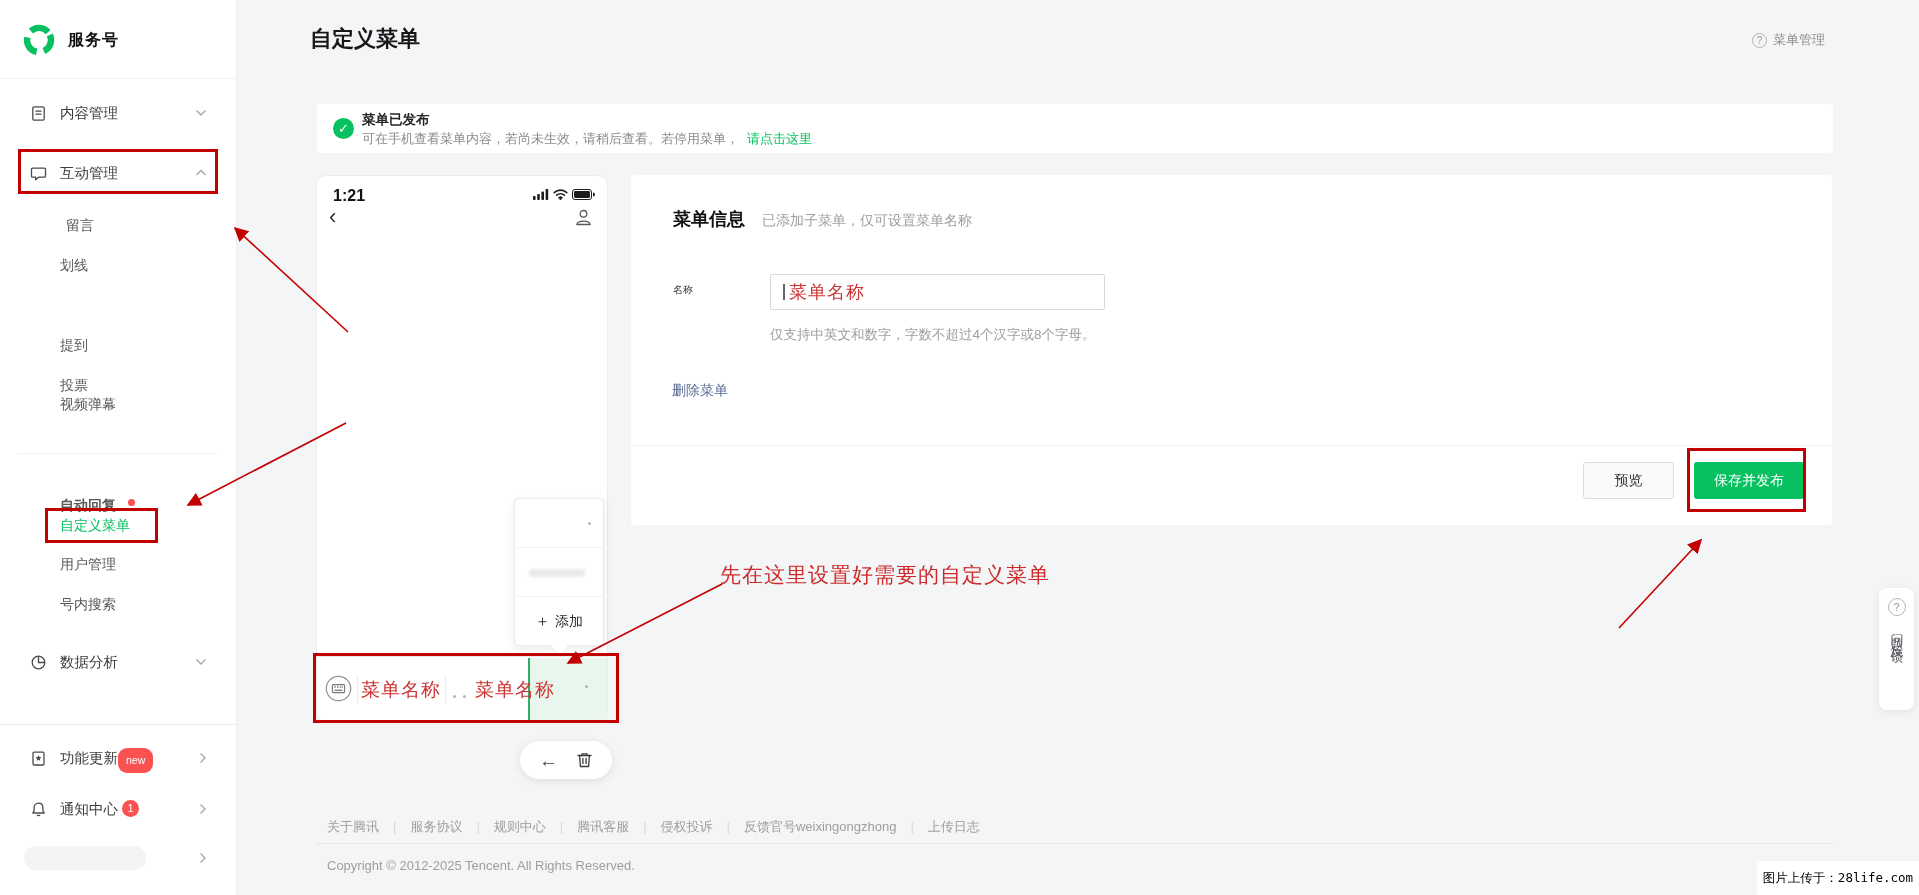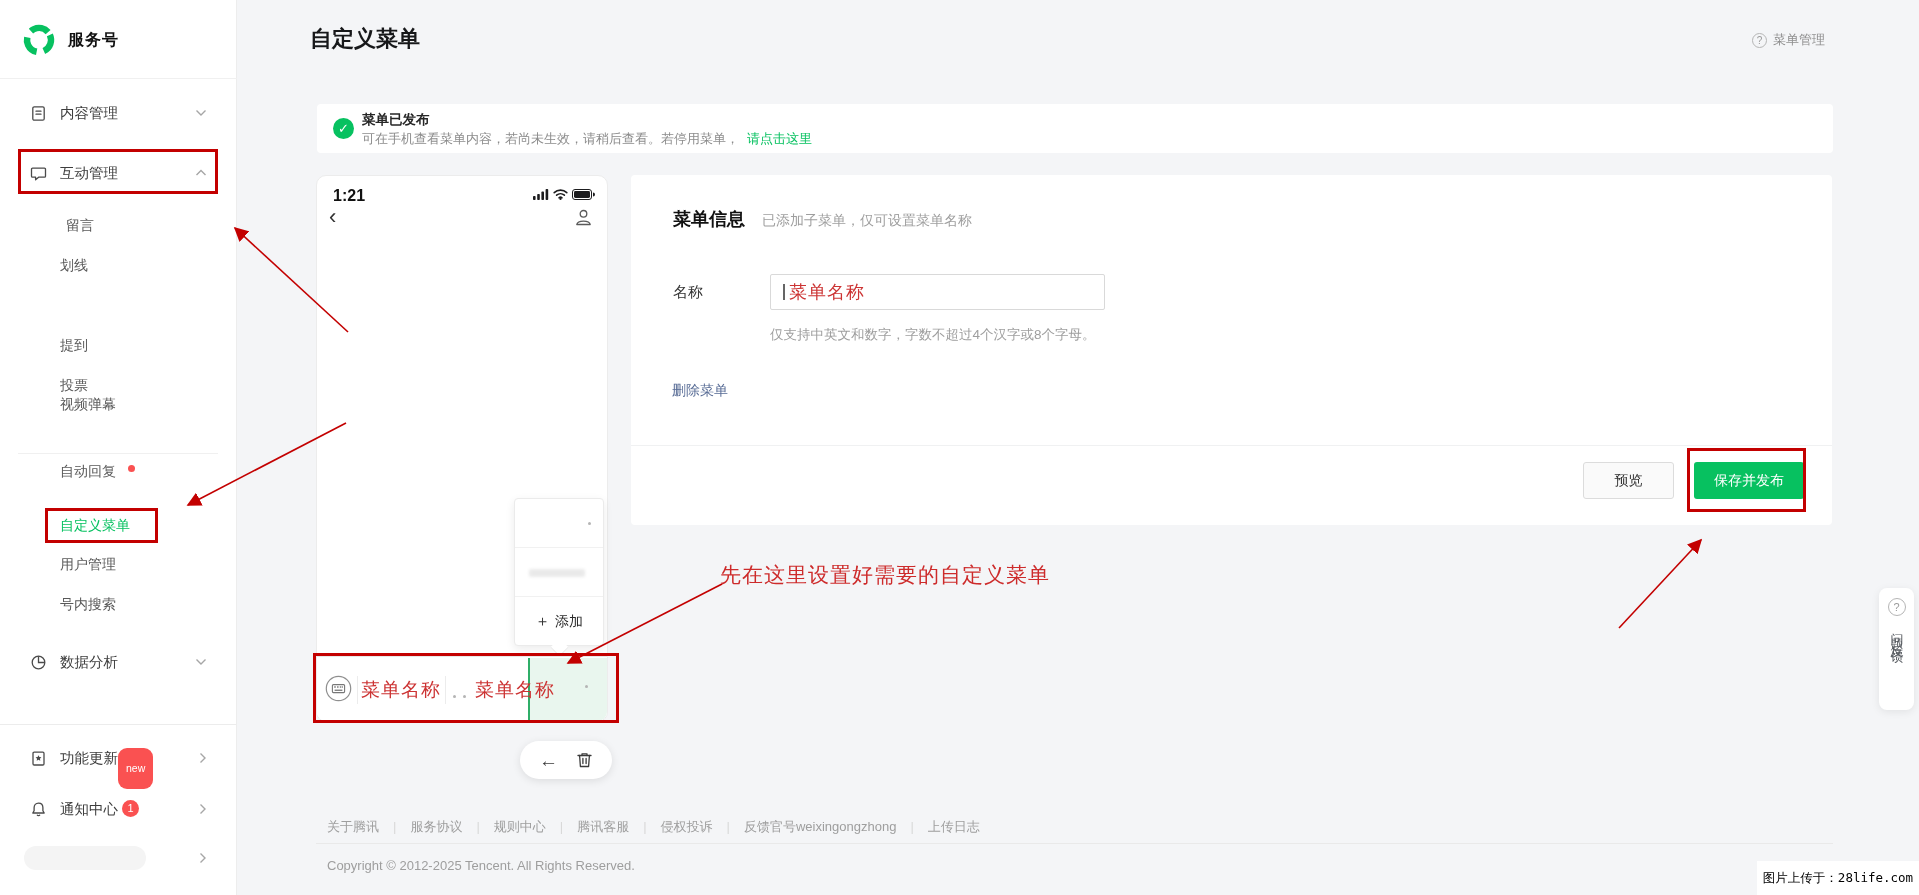--- a/index.html
+++ b/index.html
@@ -17,21 +17,21 @@
   .brand-rule { position:absolute; left:0; top:78px; width:237px; height:1px; background:#f0f0f0; }
   .nav-row { position:absolute; left:0; width:237px; height:34px; display:flex; align-items:center; cursor:pointer; }
   .nav-row .ic { position:absolute; left:30px; width:17px; height:17px; display:flex; }
   .nav-row .lbl { position:absolute; left:60px; font-size:14.5px; color:#3d3d3d; }
   .nav-row .chev { position:absolute; right:30px; display:flex; }
   .sub-row { position:absolute; left:0; width:237px; height:30px; display:flex; align-items:center; cursor:pointer; }
   .sub-row .lbl { position:absolute; left:60px; font-size:14px; color:#595959; }
   .sub-row .lbl.selected { color:#07c160; }
   .side-divider { position:absolute; left:18px; width:200px; height:1px; background:#f0f0f0; }
   .red-dot { position:absolute; left:128px; top:8px; width:7px; height:7px; border-radius:50%; background:#fa5151; }
-  .badge-new { position:absolute; left:118px; top:7px; background:#fa5151; color:#fff; font-size:10.5px; line-height:17px; padding:12px 8px; border-radius:9px; }
+  .badge-new { position:absolute; left:118px; top:7px; background:#fa5151; color:#fff; font-size:10.5px; line-height:17px; padding:4px 8px; border-radius:9px; }
   .badge-num { position:absolute; left:122px; top:8px; width:17px; height:17px; background:#fa5151; color:#fff; font-size:11px; line-height:17px; text-align:center; border-radius:50%; }
   .side-bottom { position:absolute; left:0; top:724px; width:236px; height:171px; background:#fff; border-top:1px solid #ececec; }
   .redacted-account { position:absolute; left:24px; top:846px; width:122px; height:24px; background:#f4f4f4; border-radius:12px; }
   
   .page-title { position:absolute; left:310px; top:24px; font-size:22px; font-weight:600; color:#17181a; }
   .help-link { position:absolute; left:1752px; top:31px; display:flex; align-items:center; gap:6px; color:#8f8f8f; font-size:13px; cursor:pointer; }
   .q-circle { display:inline-flex; align-items:center; justify-content:center; width:15px; height:15px; border:1px solid #b5b5b5; border-radius:50%; font-size:10px; color:#9a9a9a; }
   
   .notice { position:absolute; left:317px; top:104px; width:1516px; height:49px; background:#fff; border-radius:4px; }
   .notice-check { position:absolute; left:16px; top:14px; width:21px; height:21px; border-radius:50%; background:#07c160; color:#fff; font-size:13px; display:flex; align-items:center; justify-content:center; }
@@ -60,21 +60,21 @@
   .mb-green { position:absolute; left:211px; top:1px; width:79px; height:63px; background:#e9f6ee; border-left:2px solid #2fae68; border-radius:0 0 9px 0; }
   .mb-name { position:absolute; top:20px; width:92px; text-align:center; font-family:"DejaVu Serif", serif; font-size:19px; color:#cc3333; letter-spacing:1px; }
   
   .pill { position:absolute; left:520px; top:741px; width:92px; height:38px; background:#fff; border-radius:19px; box-shadow:0 2px 8px rgba(0,0,0,.10); display:flex; align-items:center; justify-content:center; gap:18px; }
   .pill .arrow { font-size:19px; color:#3a3a3a; cursor:pointer; line-height:19px; }
   .pill svg { cursor:pointer; }
   
   .panel { position:absolute; left:631px; top:175px; width:1201px; height:350px; background:#fff; border-radius:4px; }
   .sec-title { position:absolute; left:42px; top:32px; font-size:18px; font-weight:bold; color:#121212; }
   .sec-hint { position:absolute; left:131px; top:37px; font-size:14px; color:#9e9e9e; }
-  .fld-label { position:absolute; left:42px; top:108px; font-size:15px; color:#333; }
+  .fld-label { position:absolute; left:42px; top:108px; font-size:10px; color:#333; }
   .fld-input { position:absolute; left:139px; top:99px; width:335px; height:36px; border:1px solid #d9d9d9; border-radius:2px; background:#fff; padding:0 12px 0 18px; font-family:"DejaVu Serif", serif; font-size:18px; color:#cc3333; letter-spacing:1px; outline:none; }
   .fld-caret { position:absolute; left:152px; top:109px; width:1.5px; height:16px; background:#666; }
   .fld-help { position:absolute; left:139px; top:151px; font-size:13.5px; color:#9e9e9e; }
   .del-link { position:absolute; left:41px; top:207px; font-size:14px; color:#576b95; cursor:pointer; }
   .panel-rule { position:absolute; left:0; top:270px; width:1201px; height:1px; background:#f0f1f2; }
   .btn { position:absolute; top:287px; height:37px; border-radius:3px; font-size:14px; display:flex; align-items:center; justify-content:center; cursor:pointer; font-family:"Liberation Sans", sans-serif; }
   .btn-preview { left:952px; width:91px; background:#fafafa; border:1px solid #dcdcdc; color:#333; }
   .btn-save { left:1063px; width:110px; background:#07c160; border:none; color:#fff; }
   
   .anno-box { position:absolute; border:3px solid #c30000; pointer-events:none; }
@@ -147,21 +147,21 @@
       </div>
     <div class="sub-row" style="top:371px;">
         <span class="lbl">投票</span>
       </div>
     <div class="sub-row" style="top:390px;padding-left:8px;">
         <span class="lbl">视频弹幕</span>
       </div>
 
     <div class="side-divider" style="top:453px;"></div>
 
-    <div class="sub-row" style="top:457px;">
+    <div class="sub-row" style="top:491px;font-weight:bold;">
       <span class="lbl">自动回复</span>
       <span class="red-dot"></span>
     </div>
     <div class="sub-row" style="top:511px;">
         <span class="lbl selected">自定义菜单</span>
       </div>
     <div class="sub-row" style="top:550px;">
         <span class="lbl">用户管理</span>
       </div>
     <div class="sub-row" style="top:590px;">

